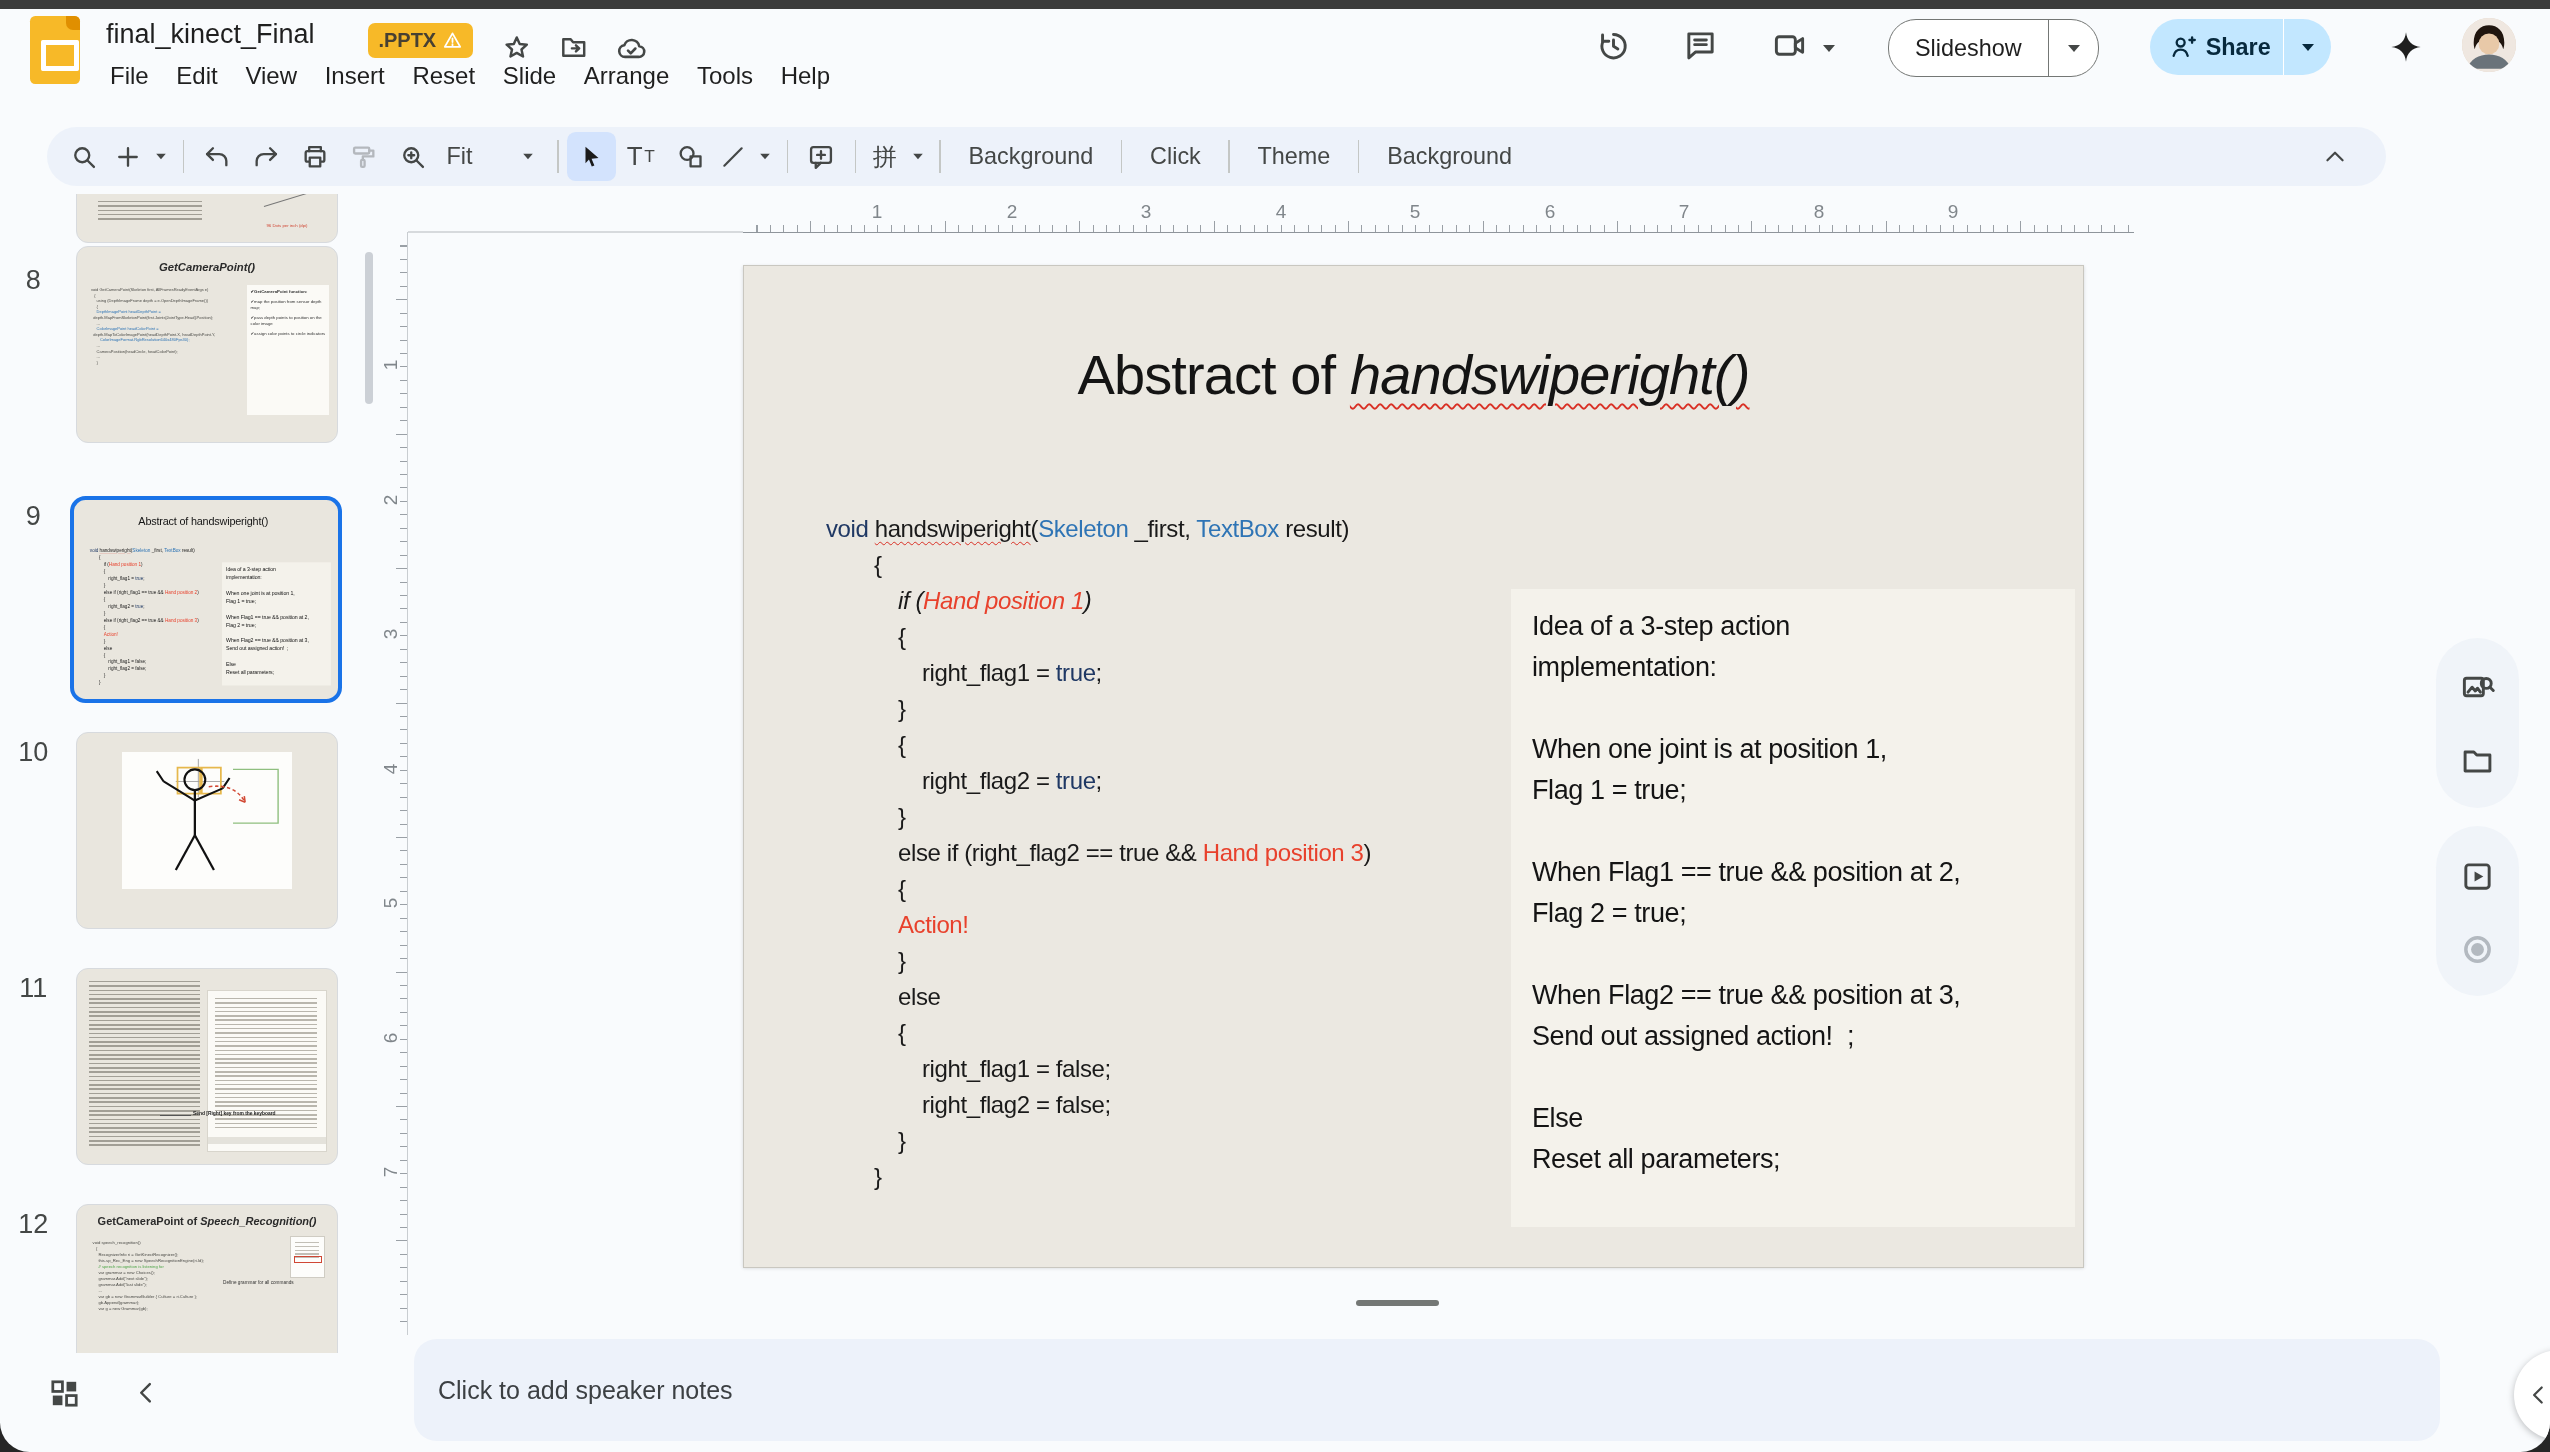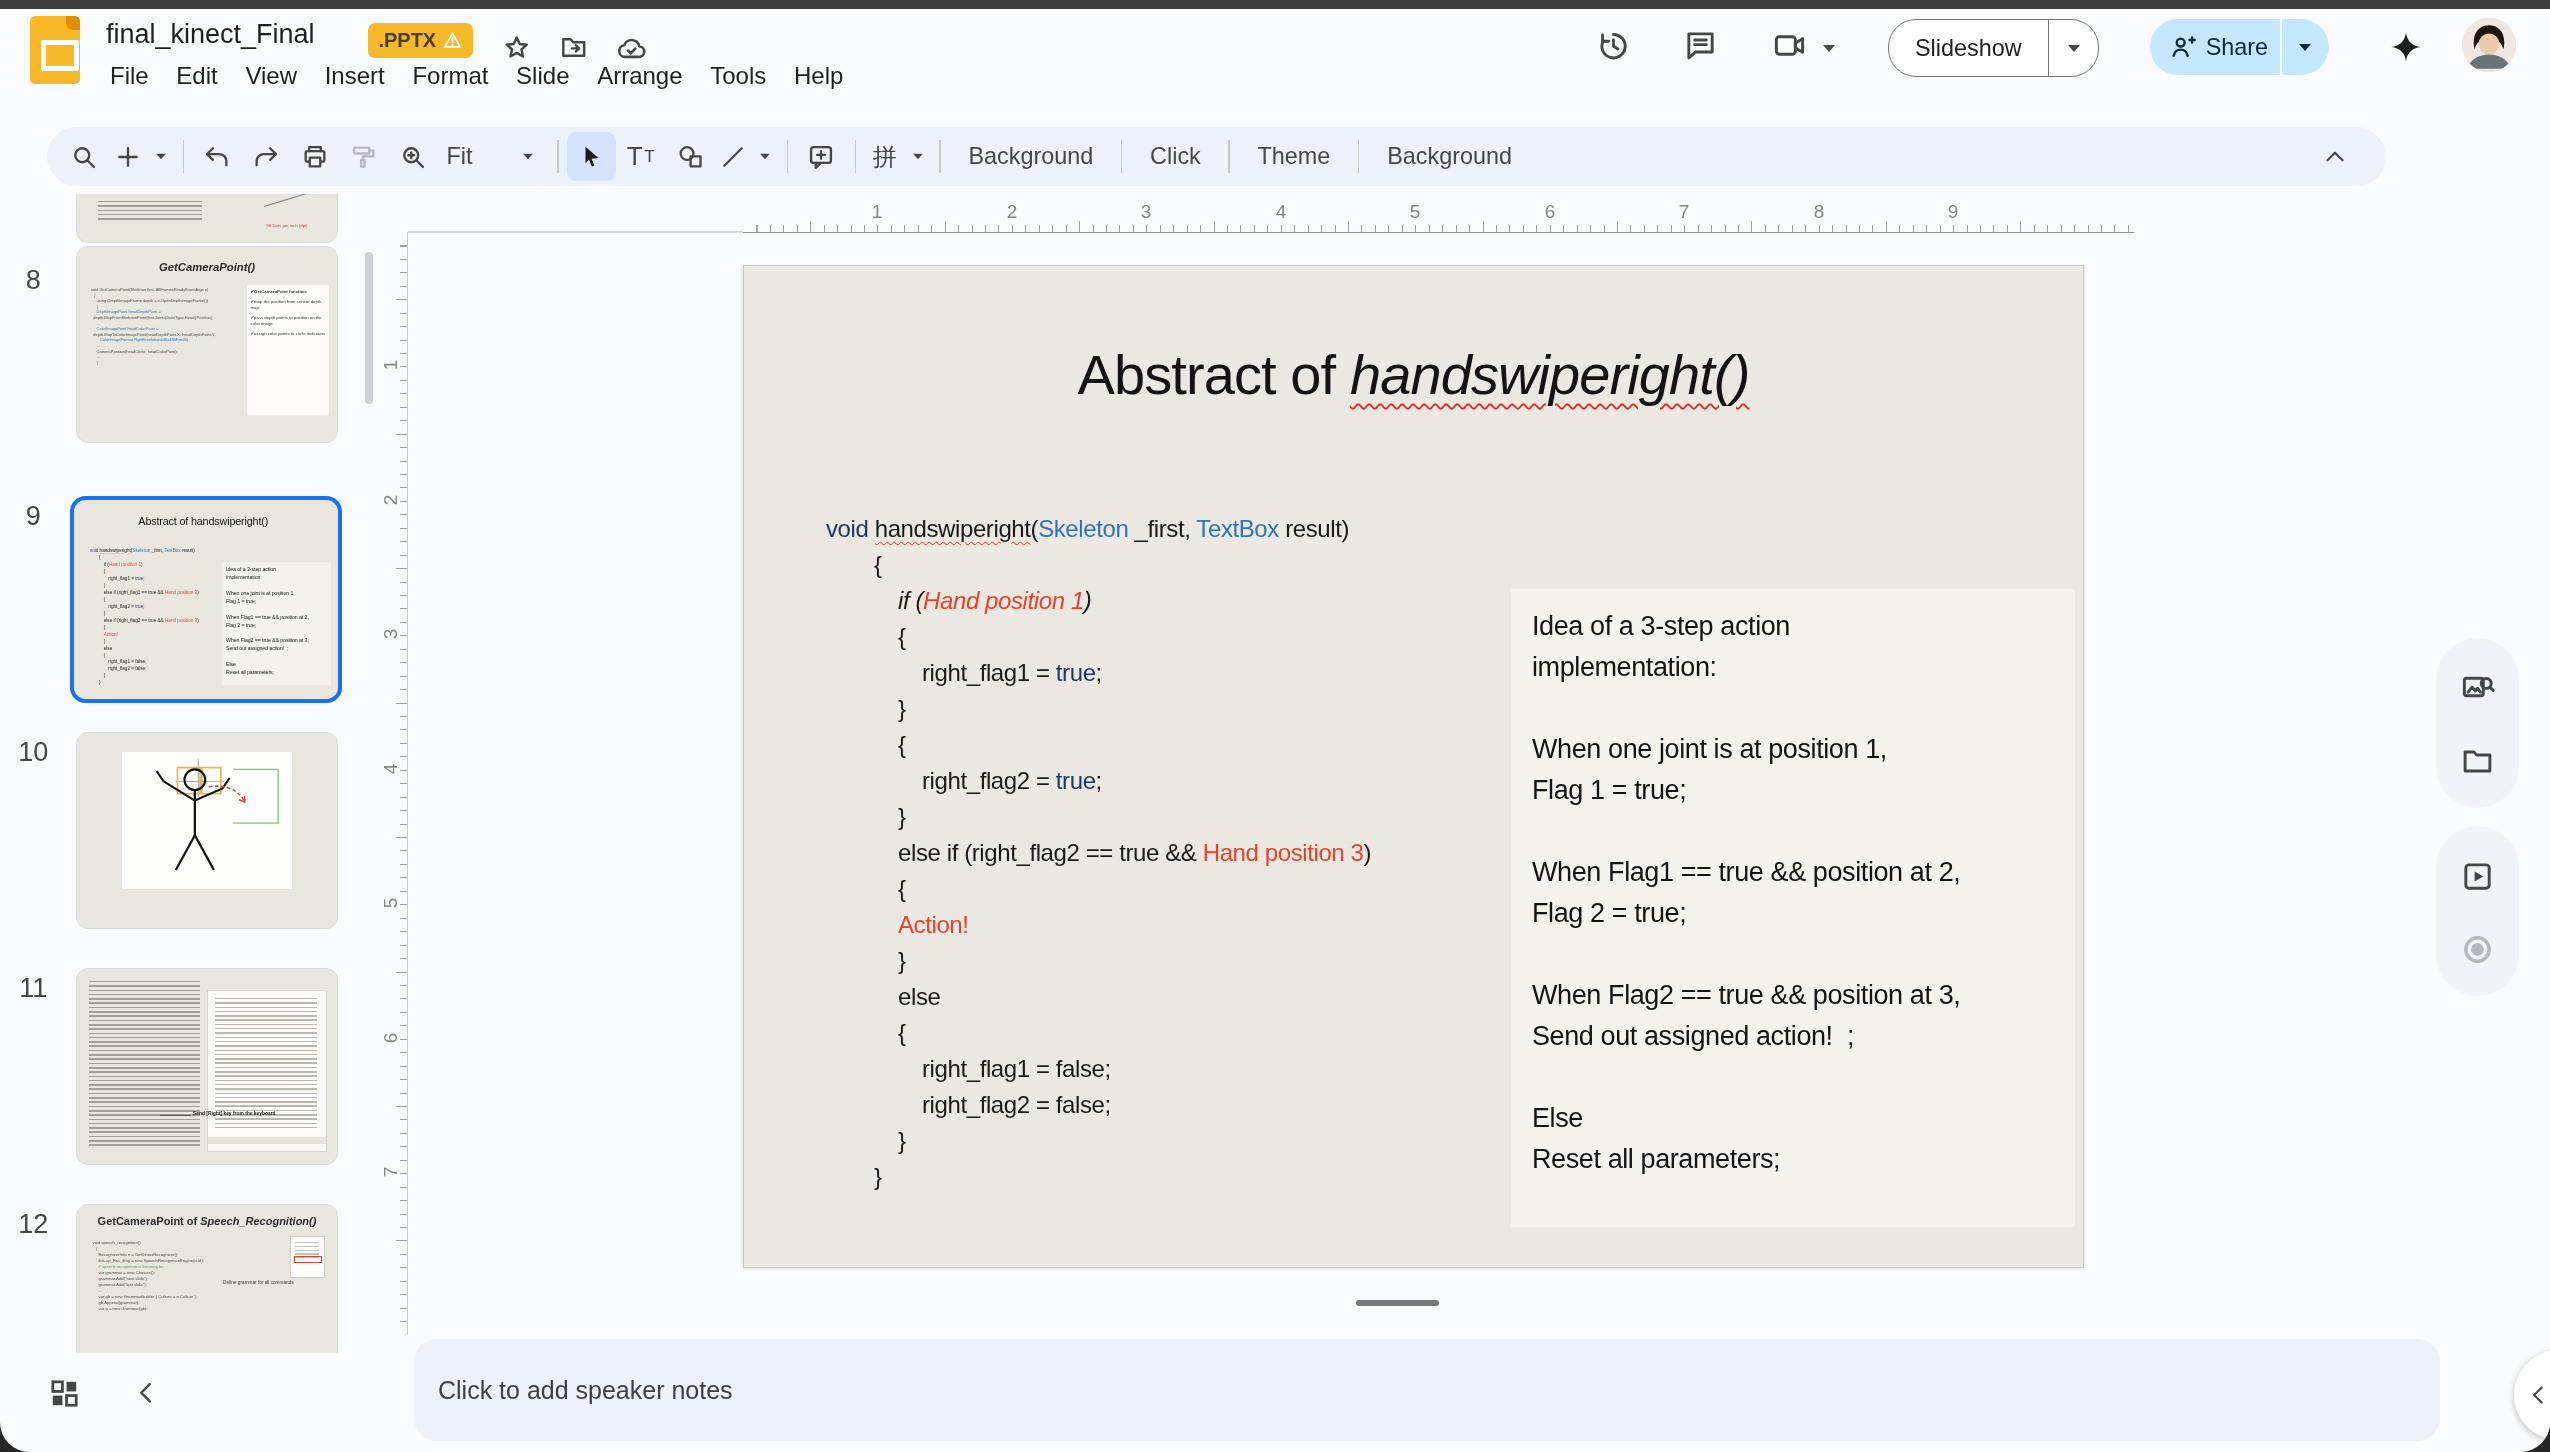--- a/index.html
+++ b/index.html
@@ -23,21 +23,21 @@
   #star-btn{left:498px;top:29px;} #move-btn{left:555px;top:29px;} #cloud-btn{left:612px;top:29px;}
   #menu-bar{left:97px;top:56px;height:40px;gap:1.7px;}
   .menu-item{font-size:24px;color:#1f1f1f;padding:4.3px 13px;border-radius:7px;cursor:default;}
   #hist-btn{left:1594px;top:26px;} #cmt-btn{left:1681px;top:26px;} #cam-btn{left:1770px;top:26px;}
   #cam-caret{left:1823px;top:45px;}
   #slideshow-btn{left:1888px;top:19px;height:56px;border:1.4px solid #747775;border-radius:28px;background:#fff;}
   #slideshow-btn .lbl{padding:0 26px;font-size:23.4px;color:#1f1f1f;}
   #slideshow-btn .sep{width:1.4px;height:56px;background:#747775;}
   #slideshow-btn .dd{width:49px;display:flex;justify-content:center;}
   #share-btn{left:2150px;top:19px;height:56px;background:#c2e7ff;border-radius:28px;}
-  #share-btn .lbl{font-size:23.4px;font-weight:400;color:#07293d;padding:0 12px 0 8.7px;}
+  #share-btn .lbl{font-size:23.4px;font-weight:700;color:#07293d;padding:0 12px 0 8.7px;}
   #share-btn .sep{width:1.4px;height:56px;background:#fff;}
   #share-btn .dd{width:47px;display:flex;justify-content:center;}
   #share-btn .pad{width:19px;}
   #gem-btn{left:2387px;top:28px;}
   #avatar{left:2462px;top:18px;width:54px;height:54px;border-radius:50%;overflow:hidden;background:#e3d2c3;}
   
   #toolbar{left:47px;top:127px;width:2339px;height:59px;background:#edf2fa;border-radius:29.5px;display:flex;align-items:center;padding:0;}
   .tb-btn{width:49px;height:49px;display:flex;align-items:center;justify-content:center;border-radius:7px;flex:0 0 auto;}
   .tb-div{width:1.4px;height:33px;background:#c4c7c5;margin:0 8.7px;flex:0 0 auto;}
   .tb-sel{background:#d3e3fd;border-radius:8.7px;}
@@ -128,21 +128,21 @@
     <svg class="ic" width="31" height="31" viewBox="0 0 24 24">
       <path d="M7 18.5a4.5 4.5 0 0 1-.6-8.96A6 6 0 0 1 18 10.2a4.15 4.15 0 0 1-.6 8.3z"></path>
       <path d="M9.3 13.6l2.1 2.1 3.6-3.7"></path>
     </svg>
   </div>
   <div id="menu-bar" class="abs row">
       <span class="menu-item">File</span>
       <span class="menu-item">Edit</span>
       <span class="menu-item">View</span>
       <span class="menu-item">Insert</span>
-      <span class="menu-item">Format</span>
+      <span class="menu-item">Reset</span>
       <span class="menu-item">Slide</span>
       <span class="menu-item">Arrange</span>
       <span class="menu-item">Tools</span>
       <span class="menu-item">Help</span>
     </div>
 
   <div id="hist-btn" class="abs hdr-ic">
     <svg class="ic" width="35" height="35" viewBox="0 0 24 24">
       <path d="M12 4.5a8 8 0 1 1-7.2 4.6"></path>
         <path d="M4.5 4.8v4.3h4.3"></path>

